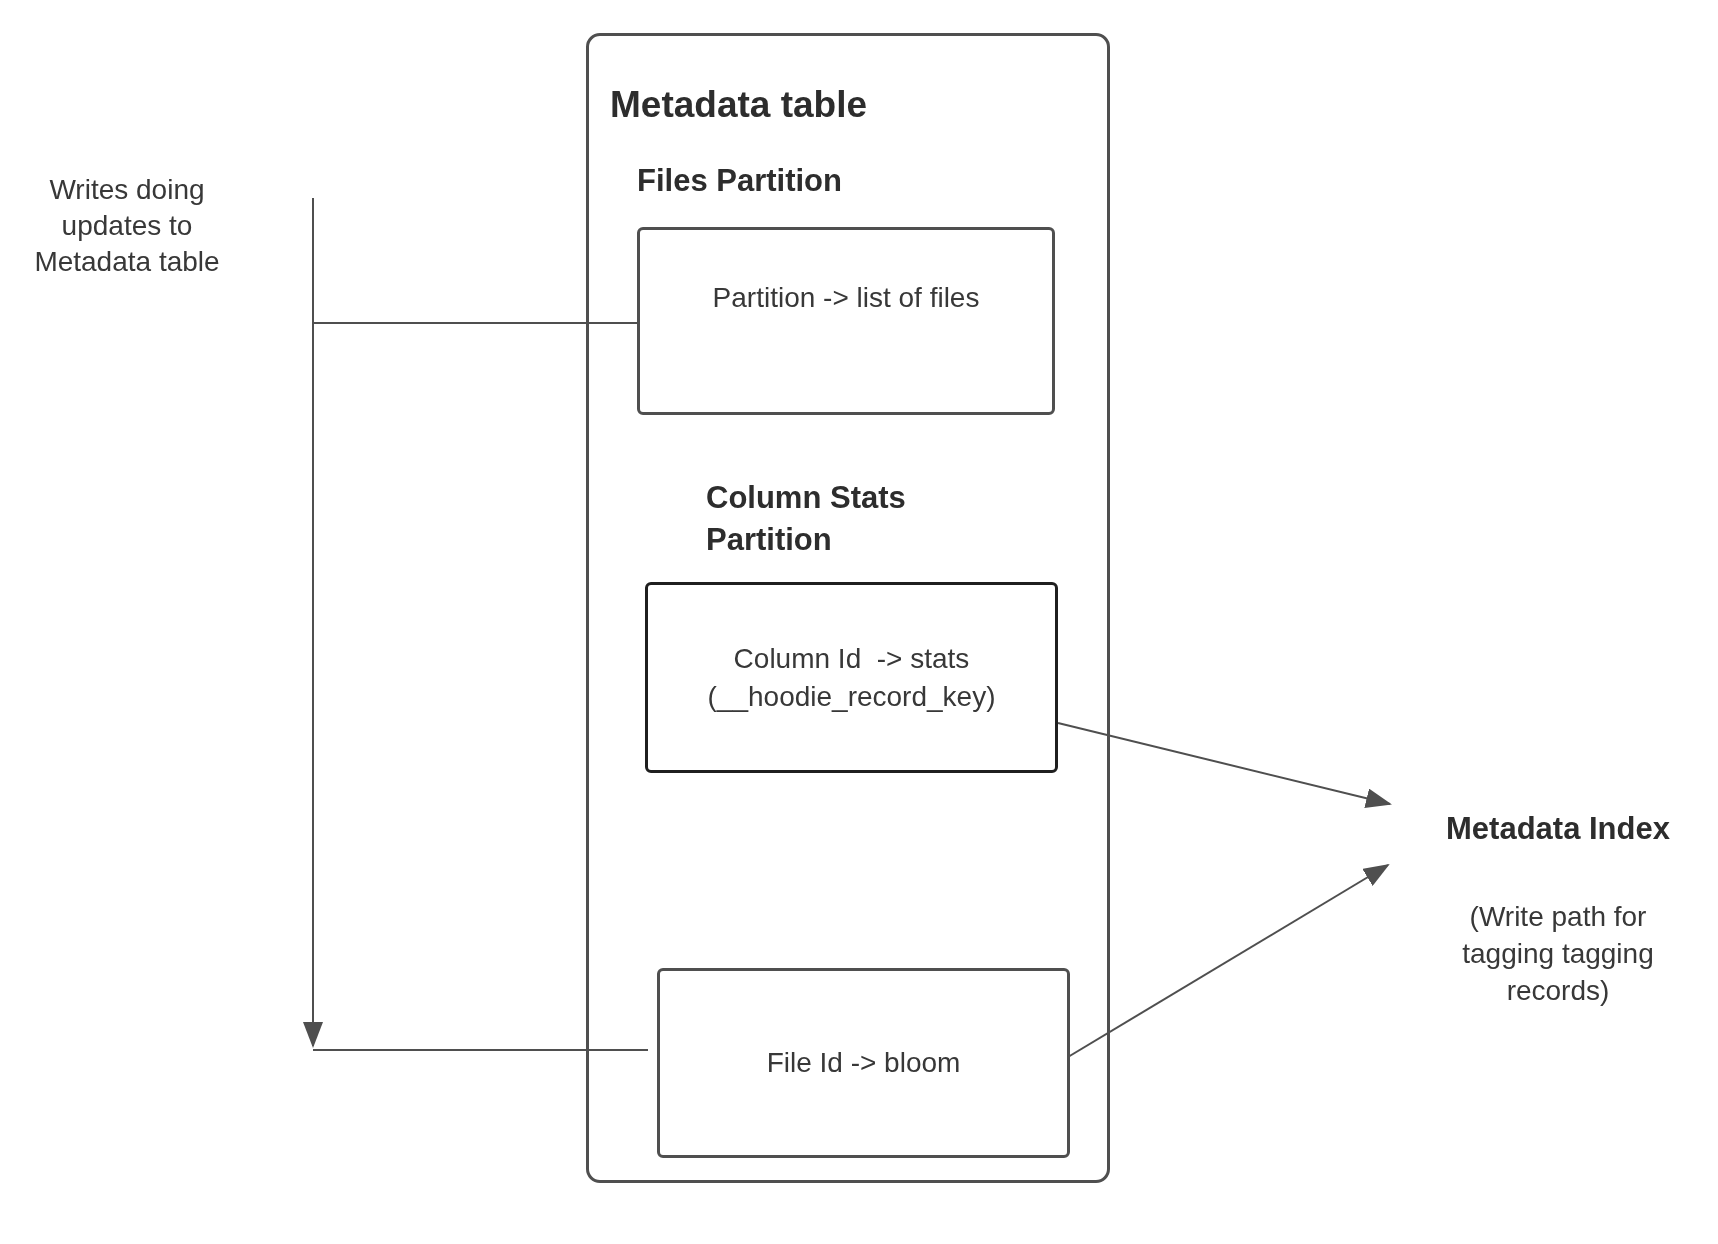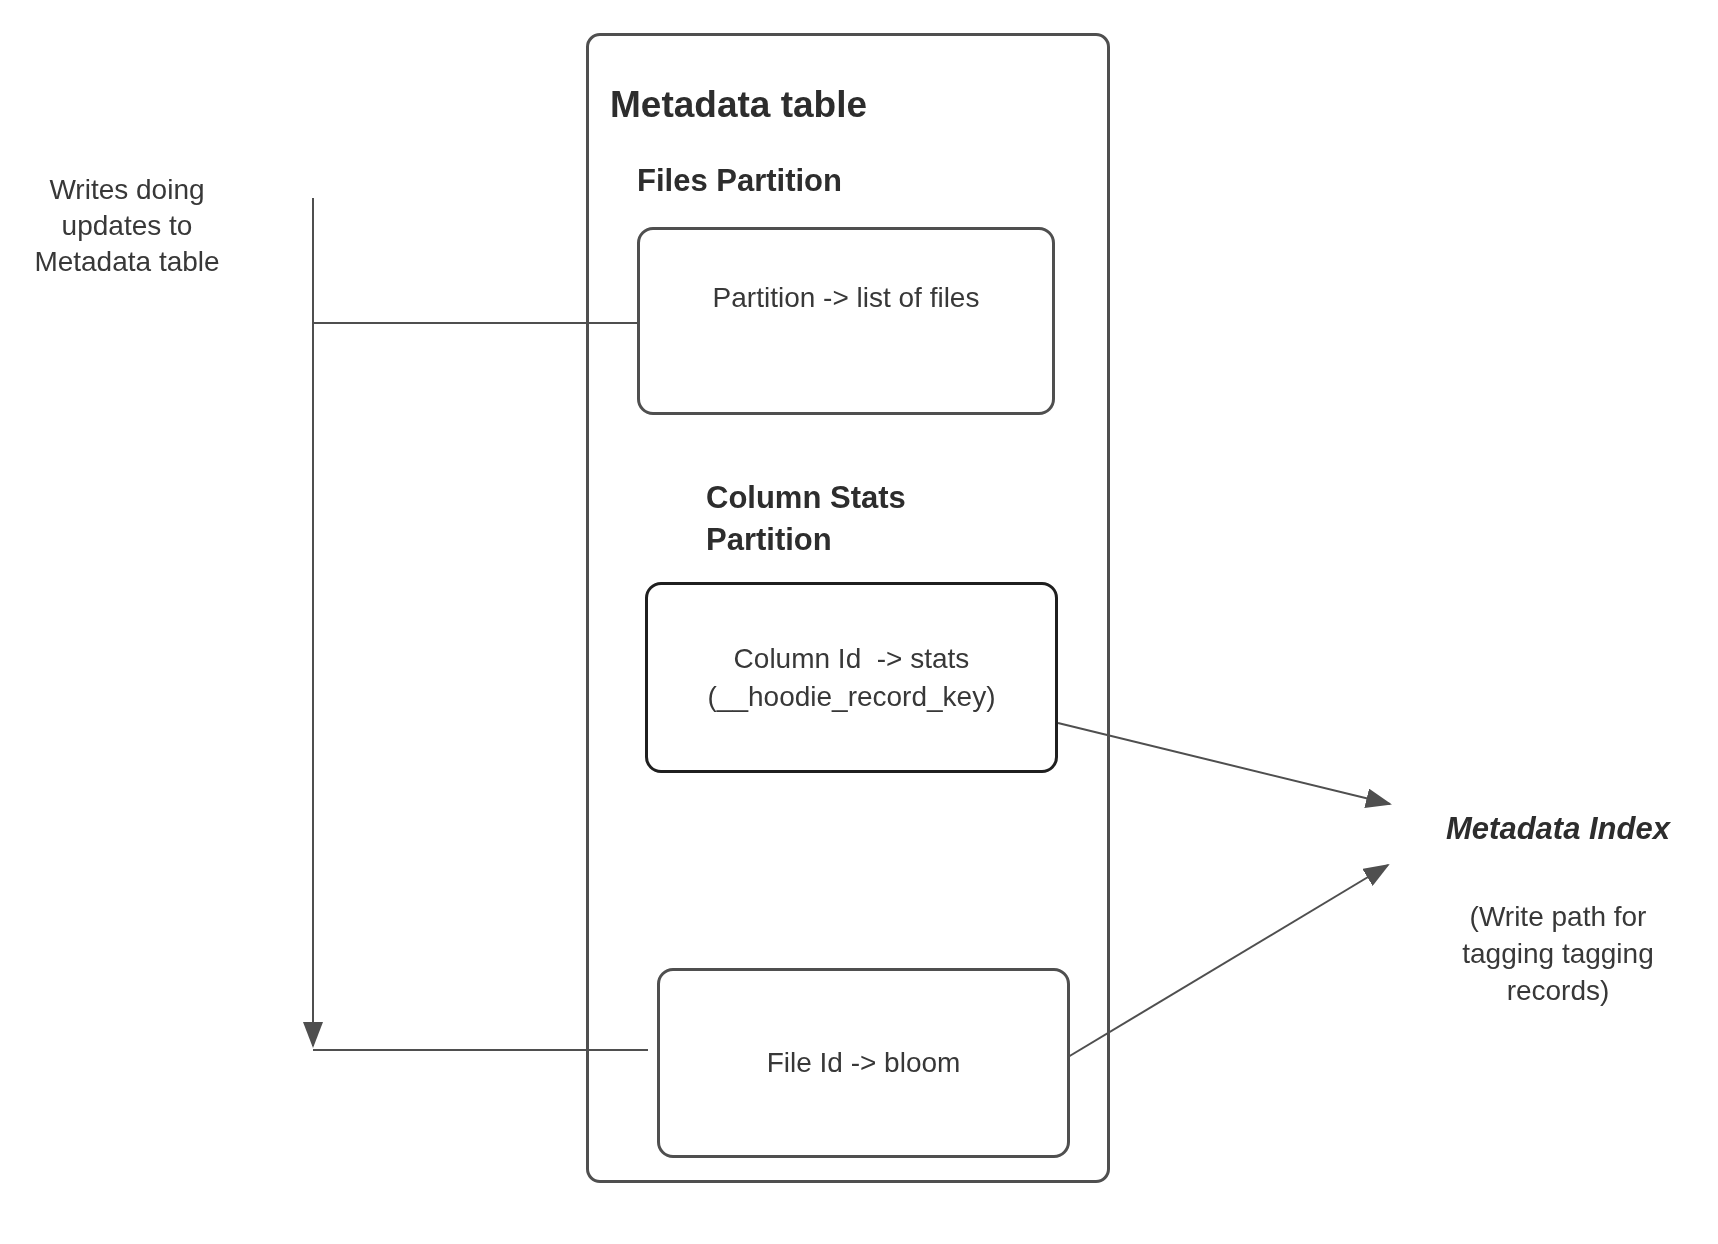--- a/index.html
+++ b/index.html
@@ -14,29 +14,29 @@
   #outer-box {
     position: absolute; left: 586px; top: 33px; width: 518px; height: 1144px;
     border: 3px solid #4f4f4f; border-radius: 14px; background: transparent;
   }
   #outer-title { position: absolute; left: 610px; top: 88px; font-size: 37px; line-height: 34px; font-weight: bold; color: #2d2d2d; }
   .heading { position: absolute; text-align: left; font-size: 31px; font-weight: bold; line-height: 42px; color: #2d2d2d; }
   #files-heading { left: 637px; top: 160px; width: 418px; }
   #stats-heading { left: 706px; top: 477px; width: 280px; }
   #bloom-heading { left: 706px; top: 862px; width: 280px; }
   .inner-box {
-    position: absolute; border: 3px solid #4f4f4f; border-radius: 16px; background: #ffffff;
+    position: absolute; border: 3px solid #4f4f4f; border-radius: 6px; background: #ffffff;
     display: flex; flex-direction: column; align-items: center; justify-content: center;
   }
   #files-box { left: 637px; top: 227px; width: 412px; height: 182px; }
   #files-box .box-text { margin-bottom: 46px; }
   #stats-box { left: 645px; top: 582px; width: 407px; height: 185px; border-color: #1f1f1f; }
   #bloom-box { left: 657px; top: 968px; width: 407px; height: 184px; }
   .box-text { font-size: 28px; line-height: 38px; text-align: center; color: #383838; }
-  #index-title { position: absolute; left: 1408px; top: 812px; width: 300px; text-align: center; font-size: 31px; line-height: 34px; font-weight: bold; color: #2d2d2d; font-style: italic; }
+  #index-title { position: absolute; left: 1408px; top: 812px; width: 300px; text-align: center; font-size: 31px; line-height: 34px; font-weight: bold; color: #2d2d2d; }
   #index-subtitle { left: 1423px; top: 898px; width: 270px; line-height: 37px; }
 </style>
 </head>
 <body>
 
 <div id="canvas">
 
   <svg id="connectors" width="1718" height="1244" viewBox="0 0 1718 1244">
     <defs>
       <marker id="arrowhead" markerUnits="userSpaceOnUse" markerWidth="28" markerHeight="20" refX="24" refY="10" orient="auto">

